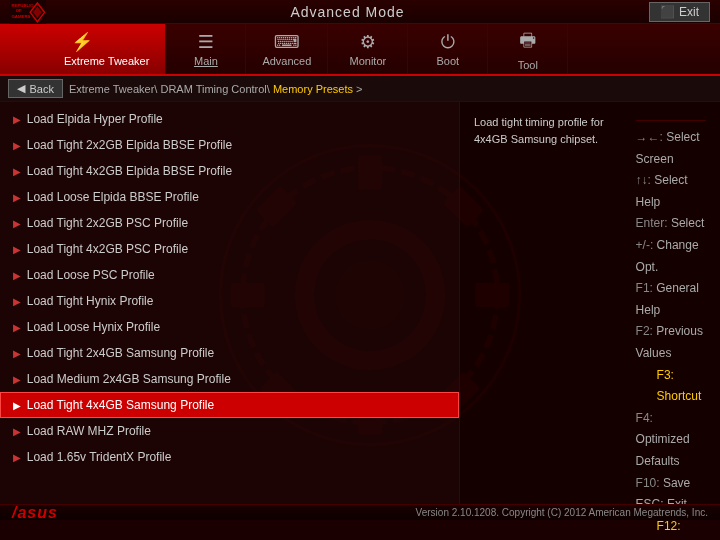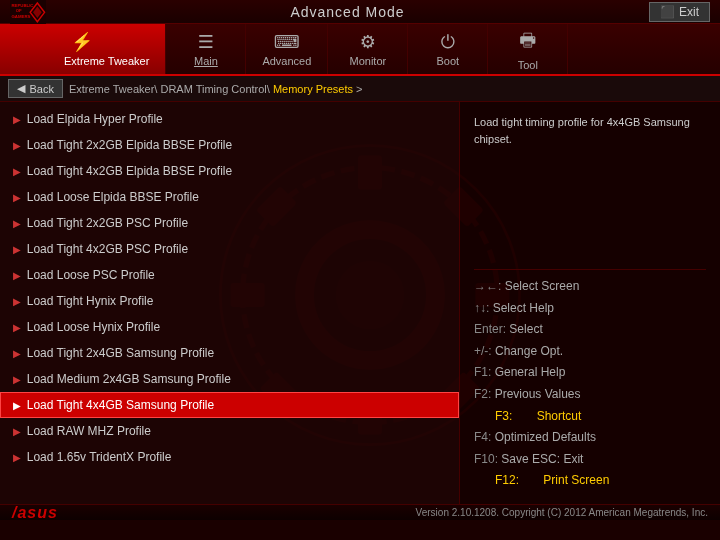--- a/index.html
+++ b/index.html
@@ -172,21 +172,21 @@
     .menu-item.selected .menu-item-arrow {
       color: white;
     }
 
     
     .info-panel {
       flex: 1;
       background: rgba(20, 0, 0, 0.7);
       padding: 12px 14px;
       display: flex;
-      flex-direction: column;
+      flex-direction: row;
       justify-content: space-between;
       gap: 28px;
     }
     .info-description {
       color: #cccccc;
       font-size: 11px;
       line-height: 1.5;
     }
     .info-shortcuts {
       color: #aaaaaa;

